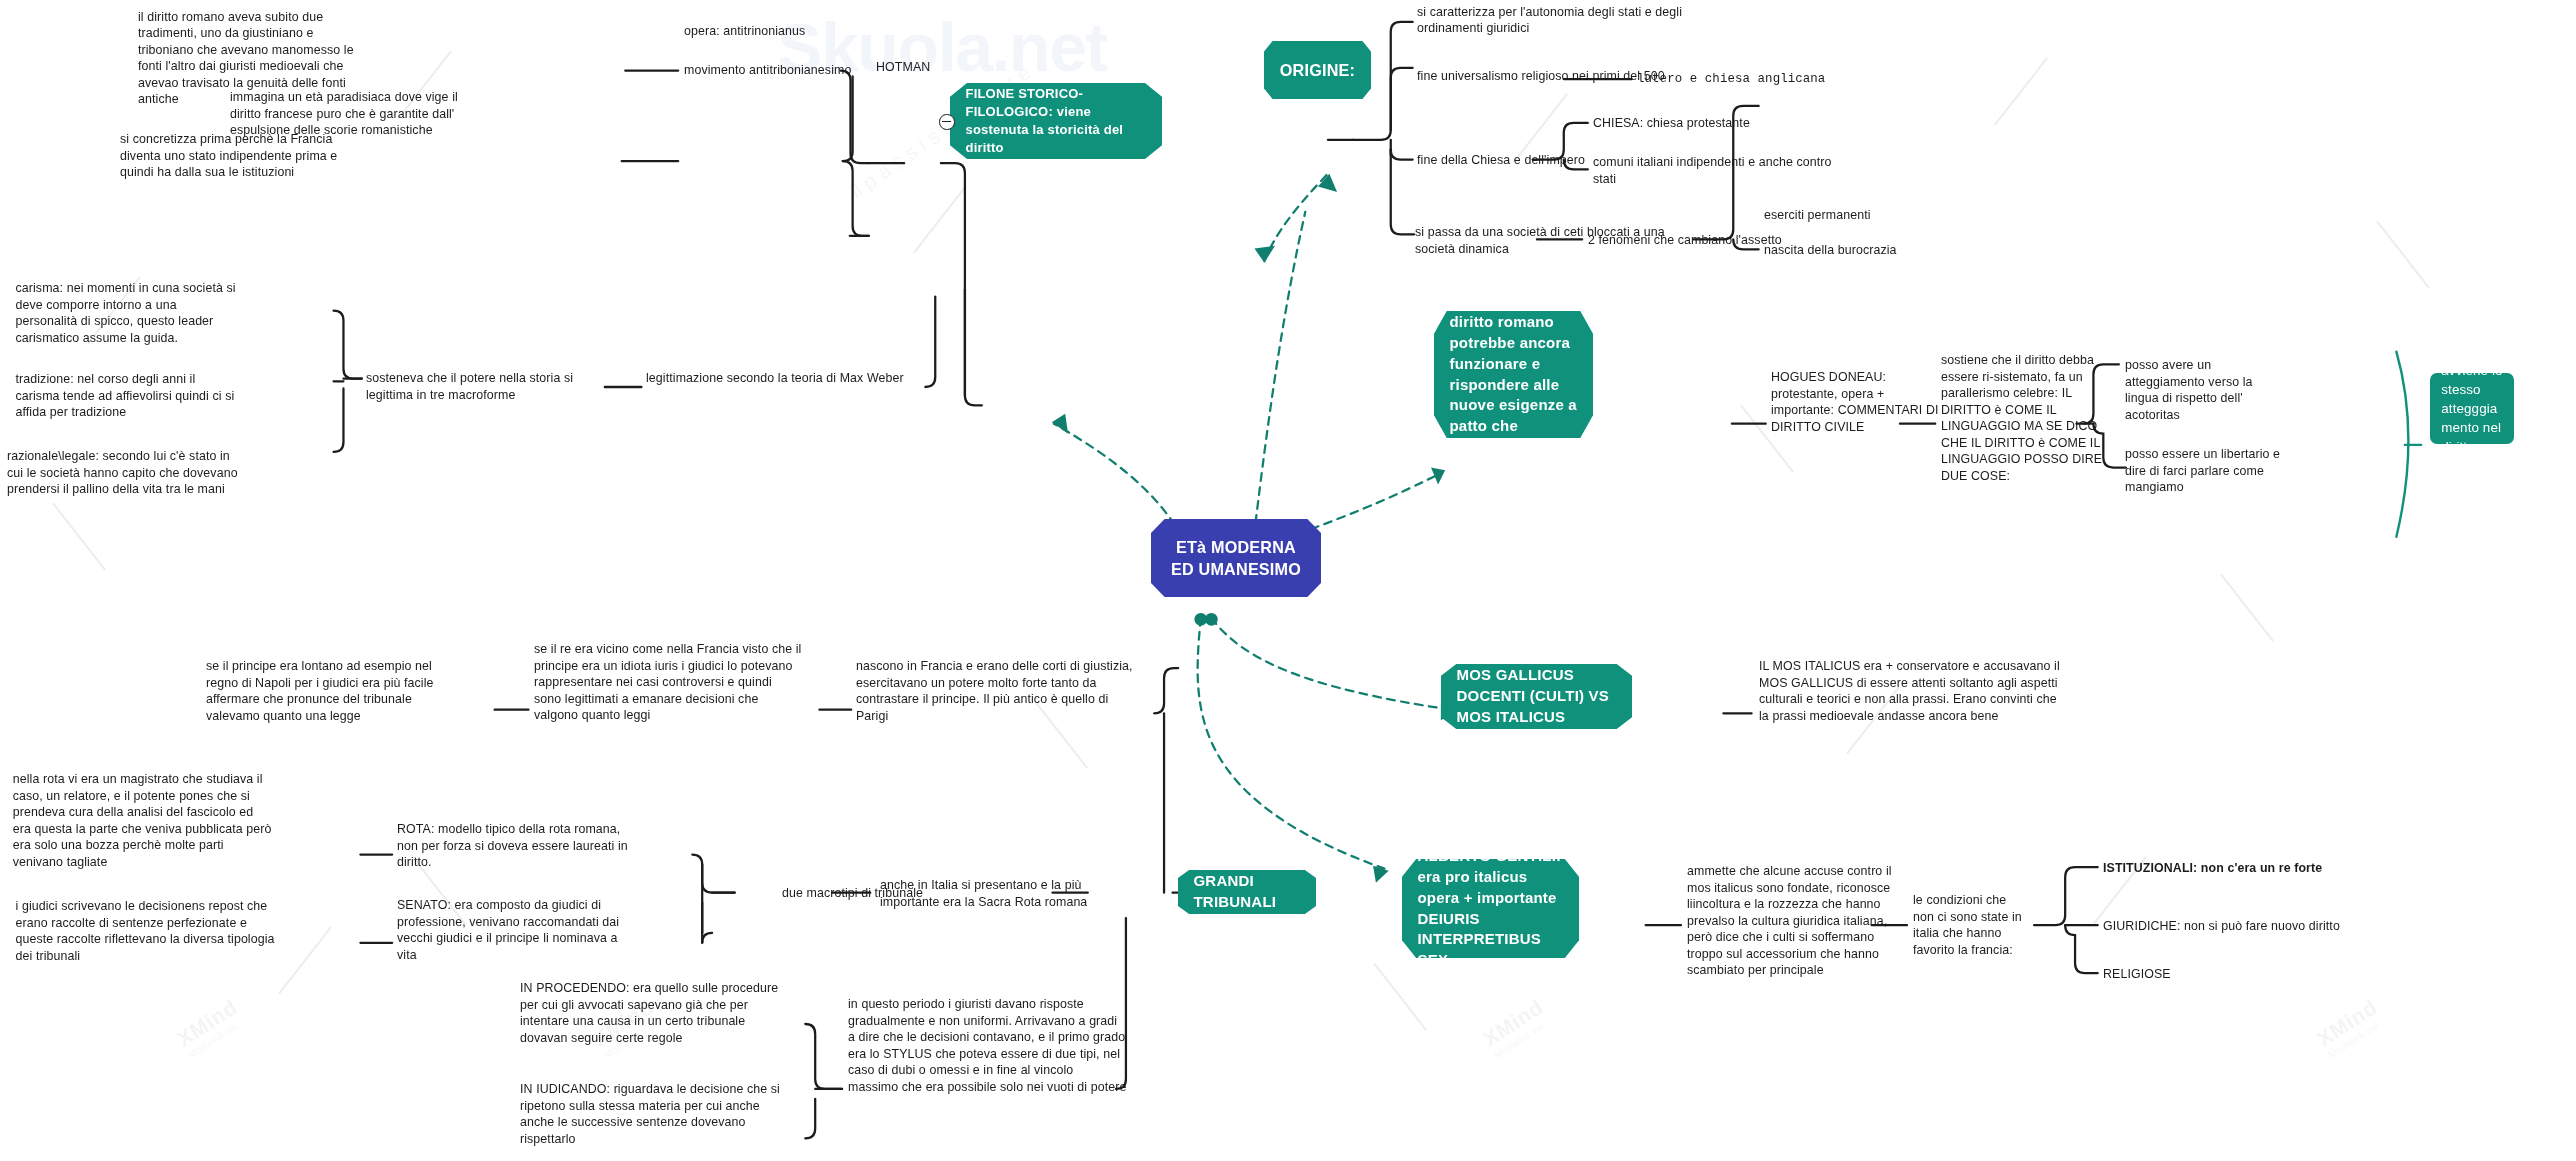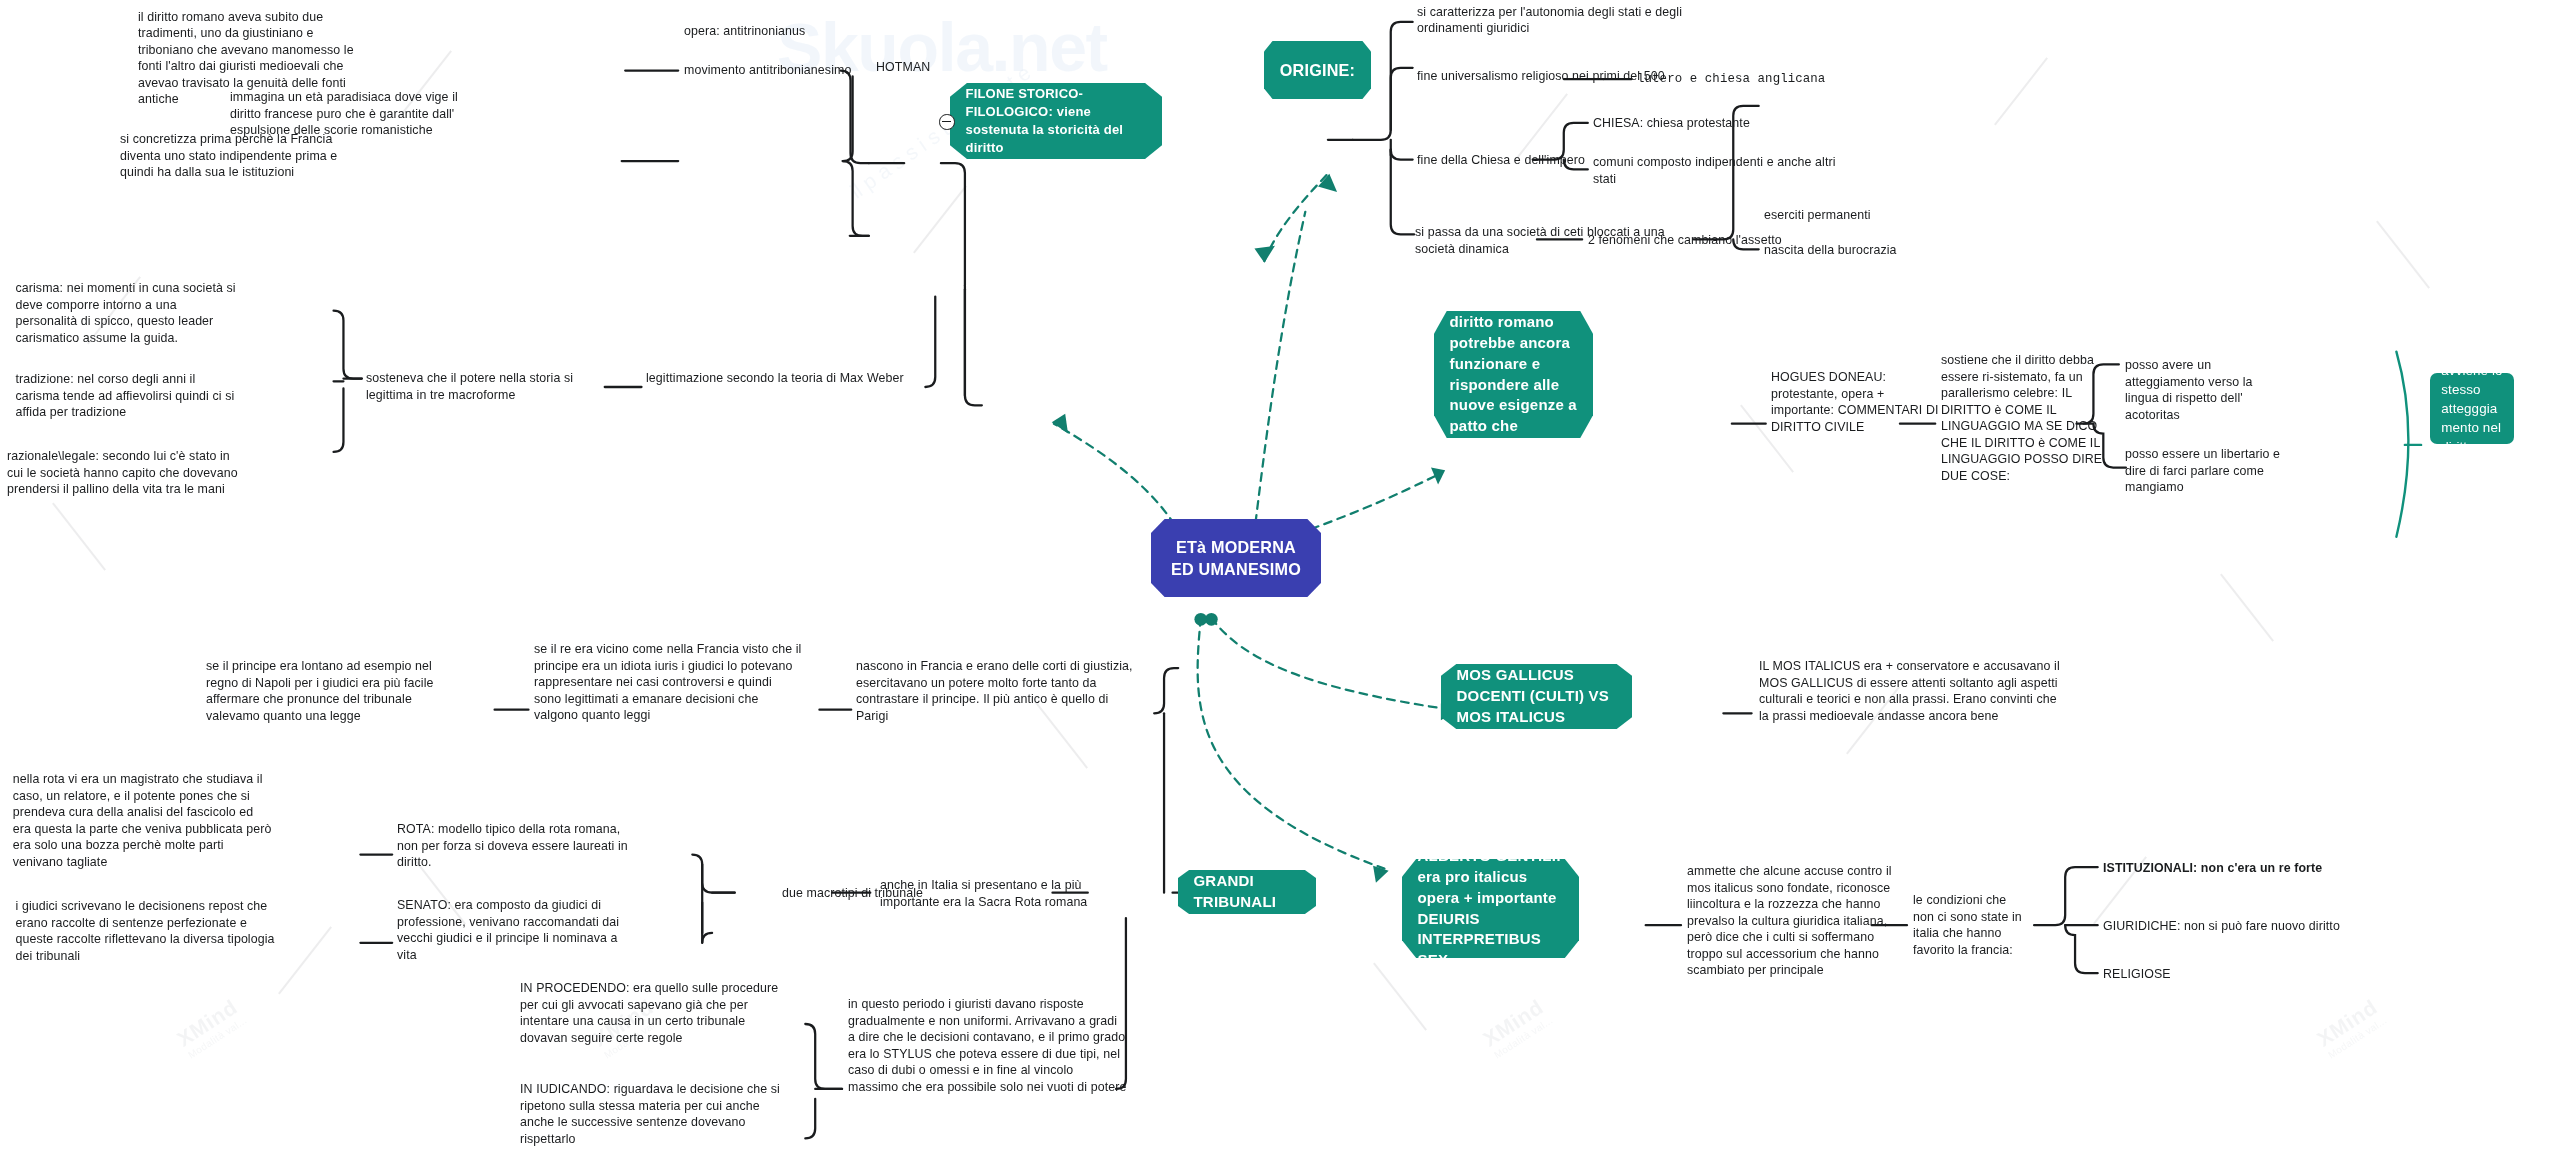--- a/index.html
+++ b/index.html
@@ -202,21 +202,21 @@
   <div class="txt" data-name="weber-leaf-2" style="left:15.5px;top:371px;width:226px;">tradizione: nel corso degli anni il carisma tende ad affievolirsi quindi ci si affida per tradizione</div>
   <div class="txt" data-name="weber-leaf-3" style="left:7px;top:448px;width:233px;">razionale\legale: secondo lui c'è stato in cui le società hanno capito che dovevano prendersi il pallino della vita tra le mani</div>
   <div class="txt" data-name="weber-mid" style="left:366px;top:370px;width:247px;">sosteneva che il potere nella storia si legittima in tre macroforme</div>
   <div class="txt" data-name="weber-outer" style="left:646px;top:370px;width:283px;">legittimazione secondo la teoria di Max Weber</div>
 
   <div class="txt" data-name="origine-item-1" style="left:1417px;top:3.5px;width:304px;">si caratterizza per l'autonomia degli stati e degli ordinamenti giuridici</div>
   <div class="txt" data-name="origine-item-2" style="left:1417px;top:68px;width:268px;">fine universalismo religioso nei primi del 500</div>
   <div class="txt" data-name="origine-item-2-child" style="left:1637px;top:71px;width:233px;font-family:Liberation Mono, monospace;">lutero e chiesa anglicana</div>
   <div class="txt" data-name="origine-item-3" style="left:1417px;top:152px;width:184px;">fine della Chiesa e dell'impero</div>
   <div class="txt" data-name="origine-item-3-child-1" style="left:1593px;top:115px;width:233px;">CHIESA: chiesa protestante</div>
-  <div class="txt" data-name="origine-item-3-child-2" style="left:1593px;top:154px;width:247px;">comuni composto indipendenti e anche altri stati</div>
+  <div class="txt" data-name="origine-item-3-child-2" style="left:1593px;top:154px;width:247px;">comuni italiani indipendenti e anche contro stati</div>
   <div class="txt" data-name="origine-item-4" style="left:1415px;top:224px;width:275px;"> si passa da una società di ceti bloccati a una società dinamica</div>
   <div class="txt" data-name="origine-item-4-child" style="left:1588px;top:232px;width:247px;">2 fenomeni che cambiano l'assetto</div>
   <div class="txt" data-name="origine-item-4-grand-1" style="left:1764px;top:207px;width:212px;">eserciti permanenti</div>
   <div class="txt" data-name="origine-item-4-grand-2" style="left:1764px;top:242px;width:212px;">nascita della burocrazia</div>
 
   <div class="txt" data-name="sistematico-hogues" style="left:1771px;top:369px;width:173px;">HOGUES DONEAU: protestante, opera + importante: COMMENTARI DI DIRITTO CIVILE</div>
   <div class="txt" data-name="sistematico-sostiene" style="left:1941px;top:352px;width:177px;">sostiene che il diritto debba essere ri-sistemato, fa un parallerismo celebre: IL DIRITTO è COME IL LINGUAGGIO MA SE DICO CHE IL DIRITTO è COME IL LINGUAGGIO POSSO DIRE DUE COSE:</div>
   <div class="txt" data-name="sistematico-opt-1" style="left:2125px;top:357px;width:148px;">posso avere un atteggiamento verso la lingua di rispetto dell' acotoritas</div>
   <div class="txt" data-name="sistematico-opt-2" style="left:2125px;top:446px;width:173px;">posso essere un libertario e dire di farci parlare come mangiamo</div>
 

